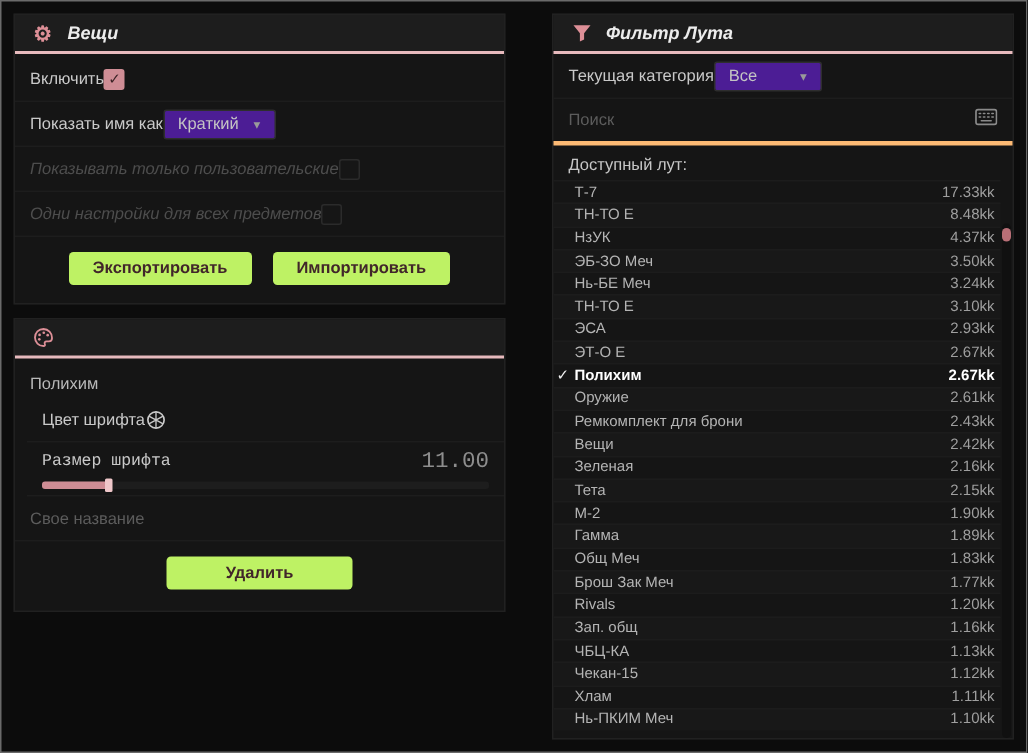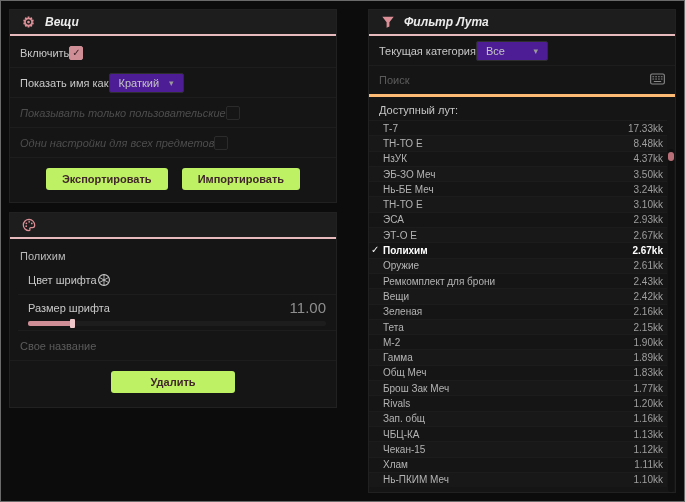--- a/index.html
+++ b/index.html
@@ -189,21 +189,21 @@
         <div class="setting-row" style="margin-left:8px;">
           <span class="label">Цвет шрифта</span>
           <span class="palette-btn">
             <svg viewBox="0 0 16 16" fill="none">
               <circle cx="8" cy="8" r="6.2" stroke="#c9c9c9" stroke-width="1.3"></circle>
               <path d="M8 1.8v12.4M2.6 5l10.8 6M2.6 11l10.8-6" stroke="#c9c9c9" stroke-width="1"></path>
             </svg>
           </span>
         </div>
 
-        <div class="setting-row" style="margin-left:8px;">
+        <div class="setting-row" style="margin-left:8px;font-family:Liberation Mono, monospace;">
           <div class="slider-cell">
             <div class="slider-row-top">
               <span class="label">Размер шрифта</span>
               <span class="slider-value">11.00</span>
             </div>
             <div class="slider-track">
               <div class="slider-fill"></div>
               <div class="slider-handle"></div>
             </div>
           </div>

